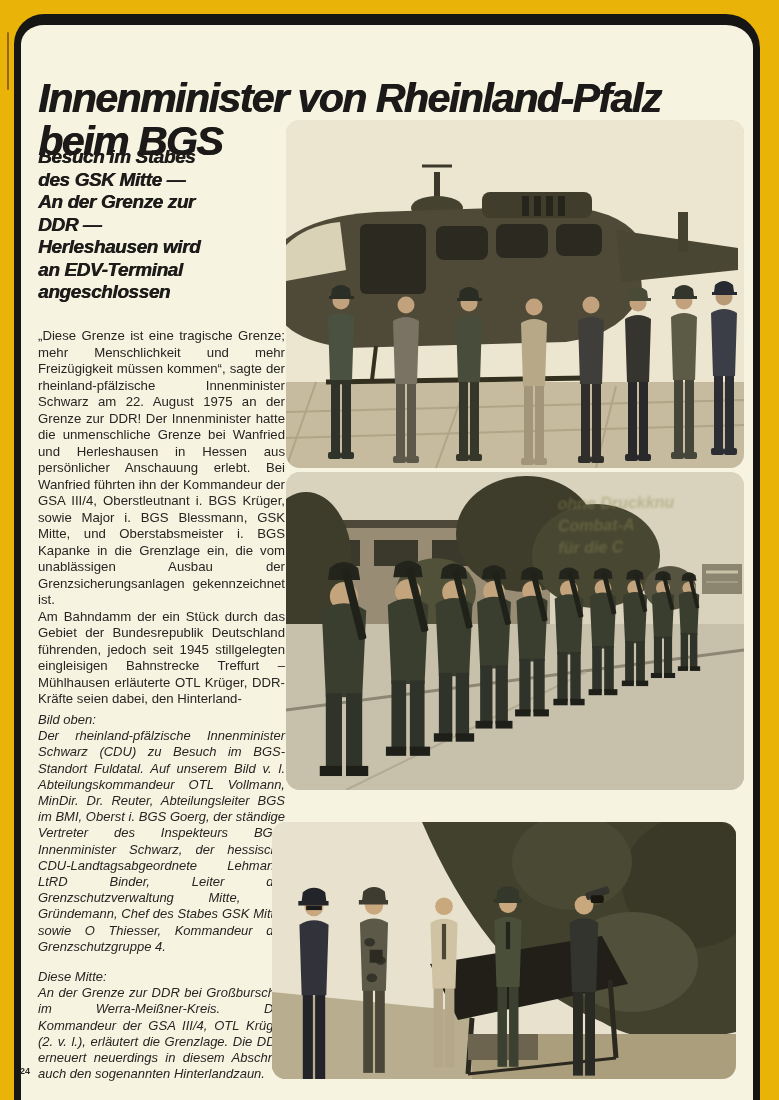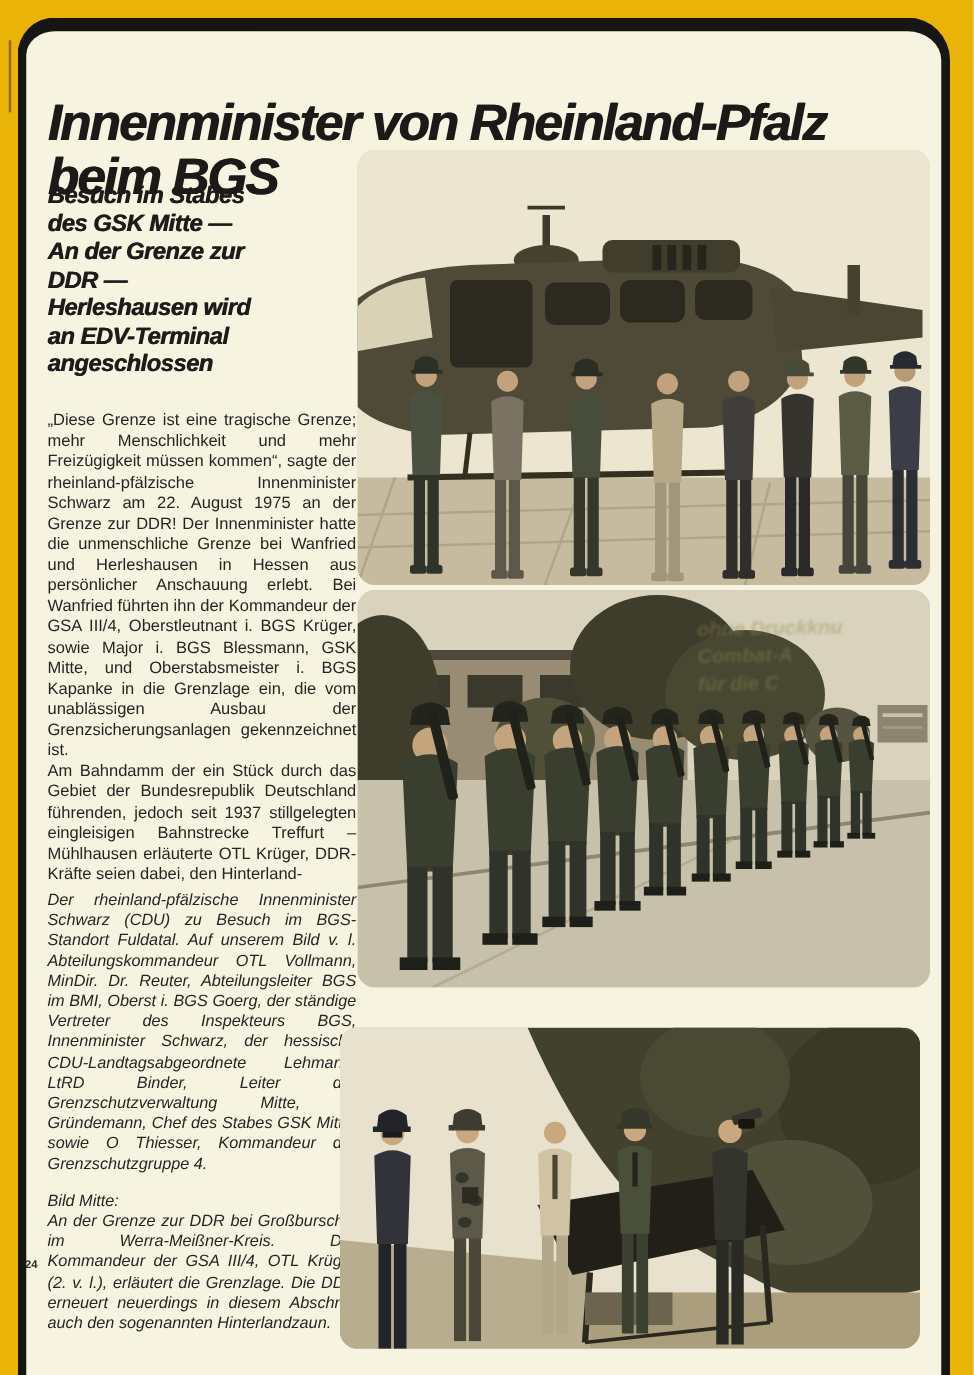--- a/index.html
+++ b/index.html
@@ -44,21 +44,21 @@
   }
   .bodycol p{margin:0;}
   .captioncol{
     position:absolute;left:38px;top:712px;width:247px;
     font-size:13px;line-height:16.2px;font-style:italic;text-align:justify;
     color:#262522;
   }
   .captioncol .cap-label{margin:0;}
   .captioncol .cap-text{margin:0 0 14px 0;}
   .pagenum{
-    position:absolute;left:20px;top:1006px;
+    position:absolute;left:20px;top:1066px;
     font-size:9px;font-weight:bold;color:#2a2926;
   }
   .photo{
     position:absolute;border-radius:14px;overflow:hidden;
     background:#ddd6c0;
   }
   .photo svg{display:block;}
   #photo-top{left:286px;top:120px;width:458px;height:348px;}
   #photo-middle{left:286px;top:472px;width:458px;height:318px;}
   #photo-bottom{left:272px;top:822px;width:464px;height:257px;}
@@ -83,26 +83,27 @@
   <div class="subhead">Besuch im Stabes
 des GSK Mitte —
 An der Grenze zur
 DDR —
 Herleshausen wird
 an EDV-Terminal
 angeschlossen</div>
 
   <div class="bodycol">
     <p>„Diese Grenze ist eine tragische Grenze; mehr Menschlichkeit und mehr Freizügigkeit müssen kommen“, sagte der rheinland-pfälzische Innenminister Schwarz am 22. August 1975 an der Grenze zur DDR! Der Innenminister hatte die unmenschliche Grenze bei Wanfried und Herleshausen in Hessen aus persönlicher Anschauung erlebt. Bei Wanfried führten ihn der Kommandeur der GSA III/4, Oberstleutnant i. BGS Krüger, sowie Major i. BGS Blessmann, GSK Mitte, und Oberstabsmeister i. BGS Kapanke in die Grenzlage ein, die vom unablässigen Ausbau der Grenzsicherungsanlagen gekennzeichnet ist.</p>
-    <p>Am Bahndamm der ein Stück durch das Gebiet der Bundesrepublik Deutschland führenden, jedoch seit 1937 stillgelegten eingleisigen Bahnstrecke Treffurt – Mühlhausen erläuterte OTL Krüger, DDR-Kräfte seien dabei, den Hinterland-</p>
+    <p>Am Bahndamm der ein Stück durch das Gebiet der Bundesrepublik Deutschland führenden, jedoch seit 1945 stillgelegten eingleisigen Bahnstrecke Treffurt – Mühlhausen erläuterte OTL Krüger, DDR-Kräfte seien dabei, den Hinterland-</p>
   </div>
 
   <div class="captioncol">
+    <p class="cap-label">Bild oben:</p>
     <p class="cap-text">Der rheinland-pfälzische Innenminister Schwarz (CDU) zu Besuch im BGS-Standort Fuldatal. Auf unserem Bild v. l. Abteilungskommandeur OTL Vollmann, MinDir. Dr. Reuter, Abteilungsleiter BGS im BMI, Oberst i. BGS Goerg, der ständige Vertreter des Inspekteurs BGS, Innenminister Schwarz, der hessische CDU-Landtagsabgeordnete Lehmann, LtRD Binder, Leiter der Grenzschutzverwaltung Mitte, O Gründemann, Chef des Stabes GSK Mitte, sowie O Thiesser, Kommandeur der Grenzschutzgruppe 4.</p>
-    <p class="cap-label">Bild Mitte:</p>
+    <p class="cap-label">Diese Mitte:</p>
     <p class="cap-text">An der Grenze zur DDR bei Großburschla im Werra-Meißner-Kreis. Der Kommandeur der GSA III/4, OTL Krüger (2. v. l.), erläutert die Grenzlage. Die DDR erneuert neuerdings in diesem Abschnitt auch den sogenannten Hinterlandzaun.</p>
   </div>
 
   <div class="pagenum">24</div>
 
   <div class="photo" id="photo-top">
     <svg width="458" height="348" viewBox="0 0 458 348">
       <defs>
         <g id="p-legs">
           <rect x="-10" y="258" width="9" height="78"></rect>

